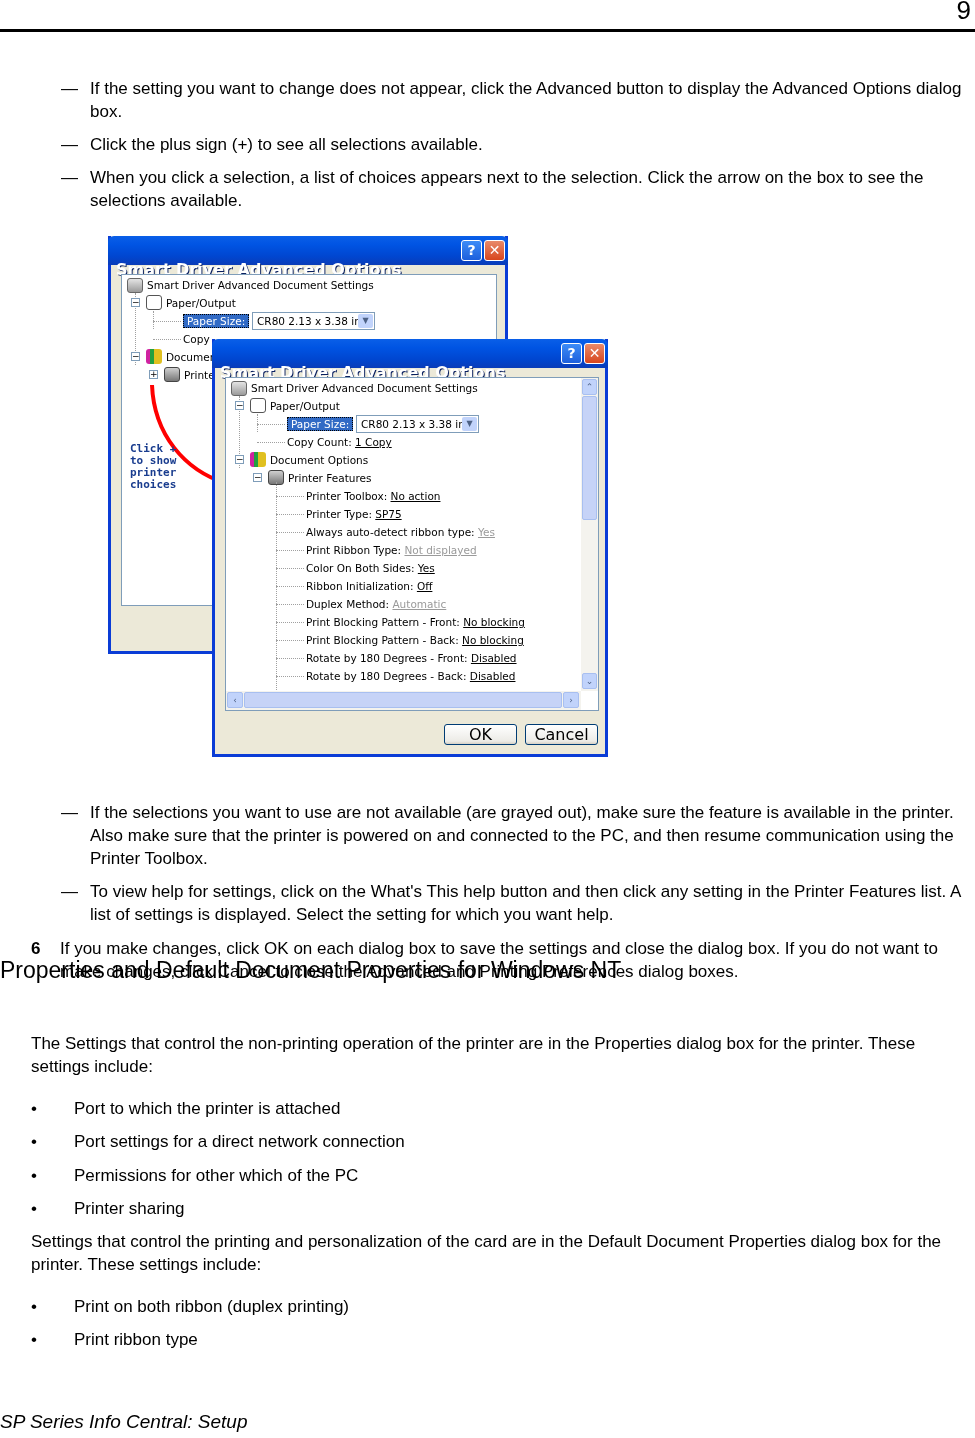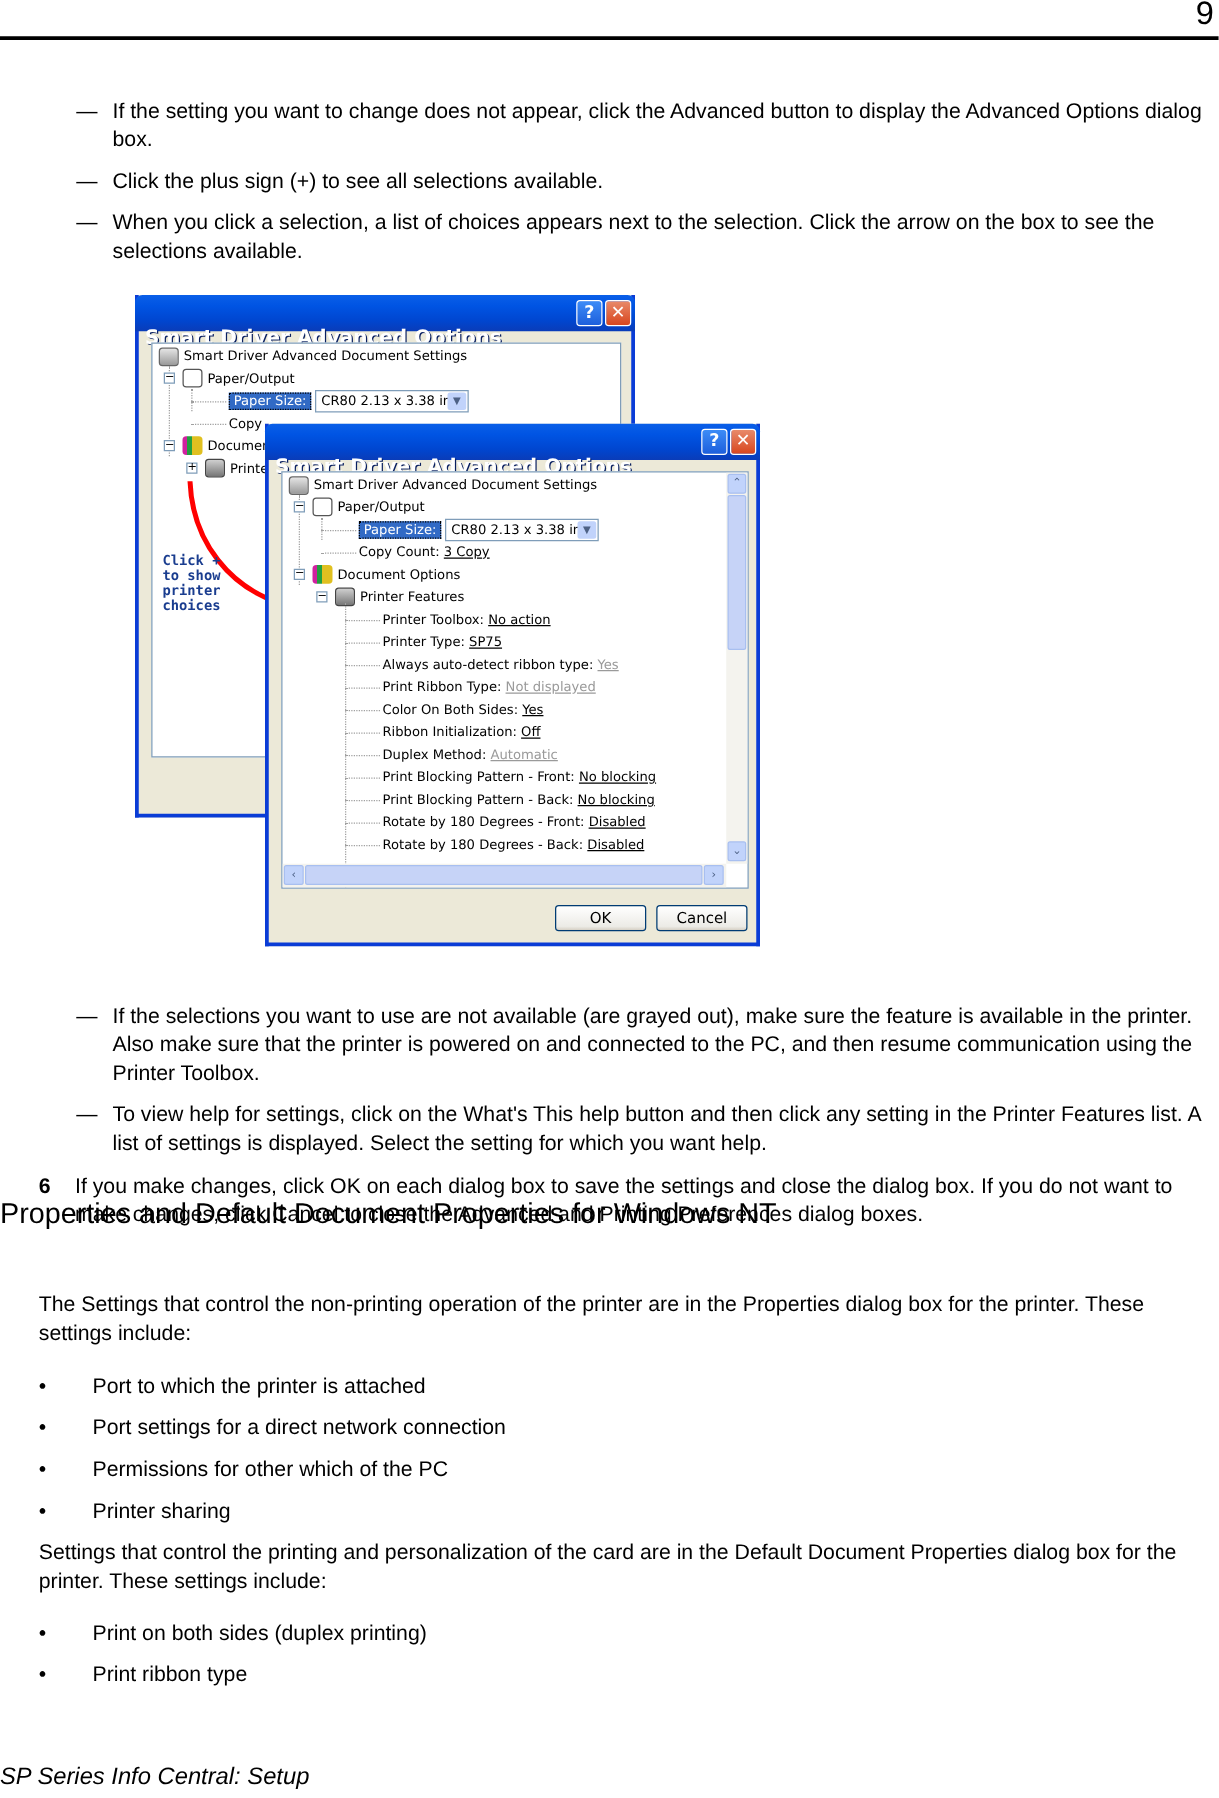--- a/index.html
+++ b/index.html
@@ -50,21 +50,21 @@
     .dotline-v { position: absolute; width: 0; border-left: 1px dotted #a0a0a0; }
     .sel-label { background: #316ac5; color: #fff; padding: 0 3px; border: 1px dotted #000; }
     .combo { position: absolute; height: 18px; border: 1px solid #7f9db9; background: #fff; font-size: 10.5px; line-height: 16px; padding-left: 4px; white-space: nowrap; }
     .combo .arrow { position: absolute; right: 1px; top: 1px; width: 15px; height: 14px; background: #c1d3fb; border-radius: 2px; color: #4d6185; font-size: 8px; line-height: 14px; text-align: center; }
 
     .vscroll { position: absolute; background: #f4f3ee; }
     .sb-btn { position: absolute; width: 15px; height: 16px; background: #c1d3fb; border: 1px solid #a8bff0; border-radius: 2px; color: #4d6185; font-size: 9px; line-height: 14px; text-align: center; }
     .sb-thumb { position: absolute; background: #c6d3f7; border: 1px solid #a8bff0; border-radius: 2px; }
     .hscroll { position: absolute; background: #f4f3ee; }
 
-    .xp-btn { position: absolute; height: 21px; background: linear-gradient(#ffffff, #ecebe6 85%, #d6d0c5); border: 1px solid #003c74; border-radius: 3px; font-size: 12px; line-height: 19px; text-align: center; color: #000; }
+    .xp-btn { position: absolute; height: 21px; background: linear-gradient(#ffffff, #ecebe6 85%, #d6d0c5); border: 1px solid #003c74; border-radius: 3px; font-size: 16px; line-height: 19px; text-align: center; color: #000; }
 
     .annot { position: absolute; font-family: "DejaVu Sans Mono", monospace; font-weight: bold; font-size: 11px; line-height: 12px; color: #1a3d8f; }
   </style>
 </head>
 <body>
 
 <div class="page-number">9</div>
 <div class="header-rule"></div>
 
 <div class="dash-item" style="top:77px;">
@@ -136,21 +136,21 @@
     <span class="dotline-v" style="left:31px; top:36px; height:18px;"></span>
     <span class="dotline-h" style="left:31px; top:46px; width:28px;"></span>
     <span class="dotline-h" style="left:31px; top:64px; width:28px;"></span>
     <span class="row" style="left:61px; top:37px;"><span class="sel-label">Paper Size:</span></span>
     <span class="combo" style="left:130px; top:37px; width:123px;">
       <span>CR80 2.13 x 3.38 in</span>
       <span class="arrow">▼</span>
     </span>
     <span class="row" style="left:61px; top:55px;">
       <span>Copy Count:</span>
-      <span class="val">3 Copy</span>
+      <span class="val">1 Copy</span>
     </span>
     <span class="pm" style="left:9px; top:77px;">−</span>
     <span class="ico ico-docopt" style="left:24px; top:74px;"></span>
     <span class="row" style="left:44px; top:73px;">Document Options</span>
     <span class="pm" style="left:27px; top:95px;">−</span>
     <span class="ico ico-features" style="left:42px; top:92px;"></span>
     <span class="row" style="left:62px; top:91px;">Printer Features</span>
     <span class="dotline-v" style="left:50px; top:104px; height:230px;"></span>
 
     <span class="dotline-h" style="left:50px; top:118px; width:28px;"></span>
@@ -223,20 +223,20 @@
 </div>
 <div class="bullet" style="top:1197px;">
   <span class="dot">•</span>
   <span class="txt">Printer sharing</span>
 </div>
 
 <div class="para" style="top:1230px;">Settings that control the printing and personalization of the card are in the Default Document Properties dialog box for the printer. These settings include:</div>
 
 <div class="bullet" style="top:1295px;">
   <span class="dot">•</span>
-  <span class="txt">Print on both sides (duplex printing)</span>
+  <span class="txt">Print on both ribbon (duplex printing)</span>
 </div>
 <div class="bullet" style="top:1328px;">
   <span class="dot">•</span>
   <span class="txt">Print ribbon type</span>
 </div>
 
 <div class="footer">SP Series Info Central: Setup</div>
 
 </body></html>

